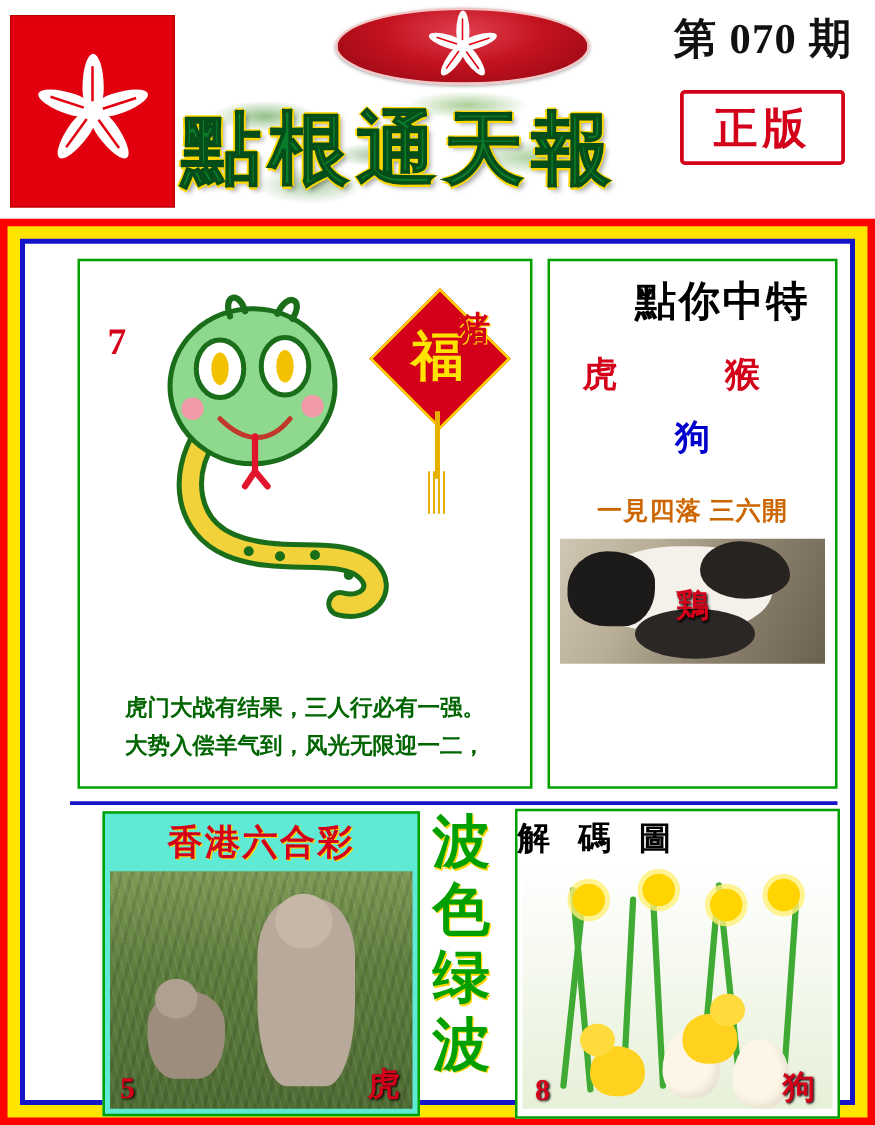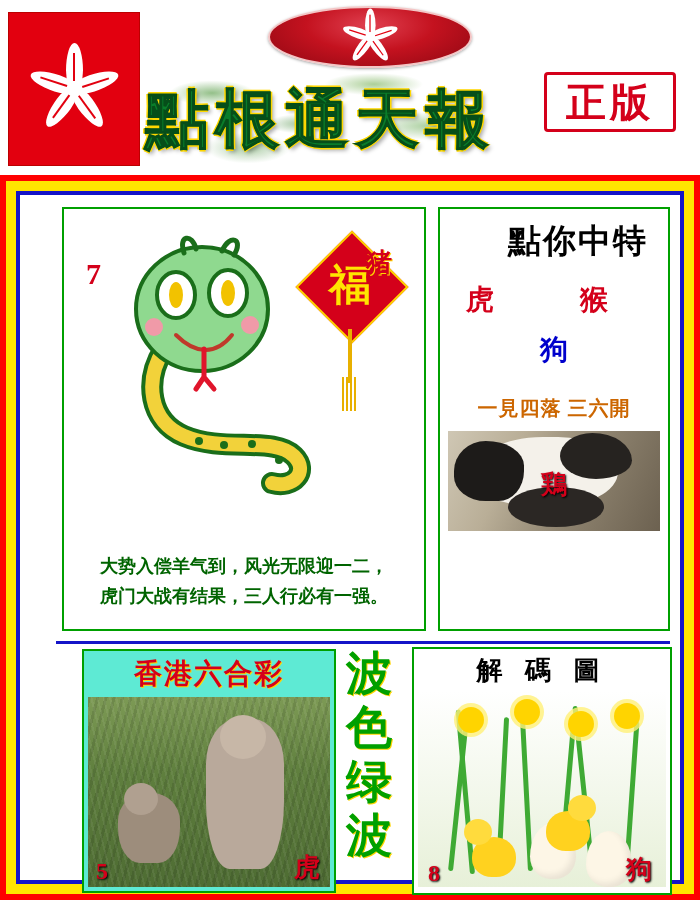--- a/index.html
+++ b/index.html
@@ -60,21 +60,21 @@
     font-family:"Liberation Serif", serif;
   }
   .zhengban{
     position:absolute;right:24px;top:72px;
     width:126px;height:54px;
     border:3px solid #d4001a;border-radius:4px;
     background:#fff;
     display:flex;align-items:center;justify-content:center;
   }
   .zhengban span{
-    font-size:40px;font-weight:bold;color:#d4001a;letter-spacing:4px;
+    font-size:35px;font-weight:bold;color:#d4001a;letter-spacing:4px;
     font-family:"Liberation Serif", serif;
   }
 
   
   .masthead{
     position:absolute;left:140px;top:60px;width:360px;height:110px;
     overflow:hidden;
   }
   .masthead .grass{
     position:absolute;inset:0;
@@ -275,21 +275,21 @@
     font-family:"Liberation Serif", serif;line-height:54px;
     text-shadow:1px 1px 0 #ffd400;
   }
 
   
   .decode-panel{
     position:absolute;left:392px;top:452px;width:256px;height:244px;
     border:2px solid #00a000;background:#fff;
   }
   .decode-title{
-    position:absolute;left:0;top:4px;width:256px;text-align:center;
+    position:absolute;left:0;top:4px;width:256px;
     font-size:26px;font-weight:bold;color:#000;letter-spacing:8px;
     font-family:"Liberation Serif", serif;
   }
   .decode-photo{
     position:absolute;left:4px;top:42px;width:248px;height:196px;
     background:linear-gradient(180deg,#ffffff 0%, #f2f7ea 55%, #e7f0d8 100%);
     overflow:hidden;
   }
   .daff{
     position:absolute;width:26px;height:26px;background:#ffd400;border-radius:50%;
@@ -359,20 +359,21 @@
         <div class="petal p4"></div>
         <div class="petal p5"></div>
       </div>
     </div>
 
     <div class="masthead">
       <div class="grass"></div>
       <div class="title">點根通天報</div>
     </div>
 
+    <div class="issue">第 070 期</div>
 
     <div class="zhengban">
       <span>正版</span>
     </div>
   </div>
 
   <div class="frame-outer">
     <div class="frame-yellow">
       <div class="frame-blue">
         <div class="frame-white">
@@ -414,22 +415,22 @@
               <div class="fu-lantern">
                 <div class="fu-diamond"></div>
                 <div class="fu-char">福</div>
                 <div class="zhu-label">猪</div>
                 <div class="tassel"></div>
                 <div class="tassel2"></div>
               </div>
 
 
               <div class="poem">
+                <div>虎门大战有结果，三人行必有一强。</div>
                 <div>大势入偿羊气到，风光无限迎一二，</div>
-                <div>虎门大战有结果，三人行必有一强。</div>
               </div>
             </div>
 
             <div class="right-panel">
               <div class="rp-title">點你中特</div>
               <div class="rp-a1">虎</div>
               <div class="rp-a2">猴</div>
               <div class="rp-a3">狗</div>
               <div class="rp-line">一見四落 三六開</div>
 

